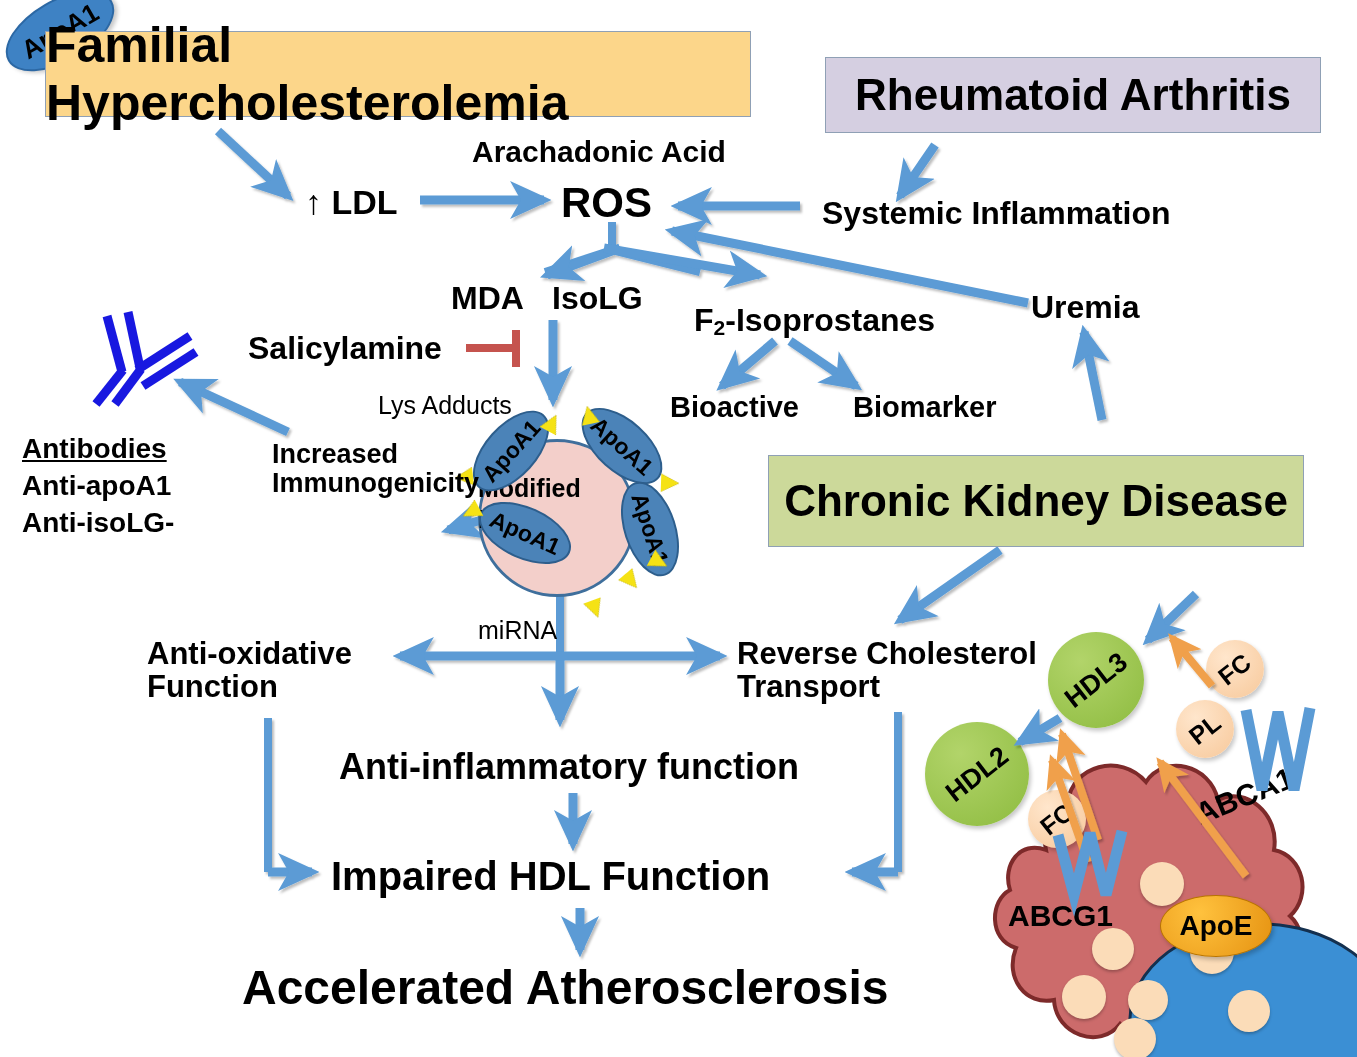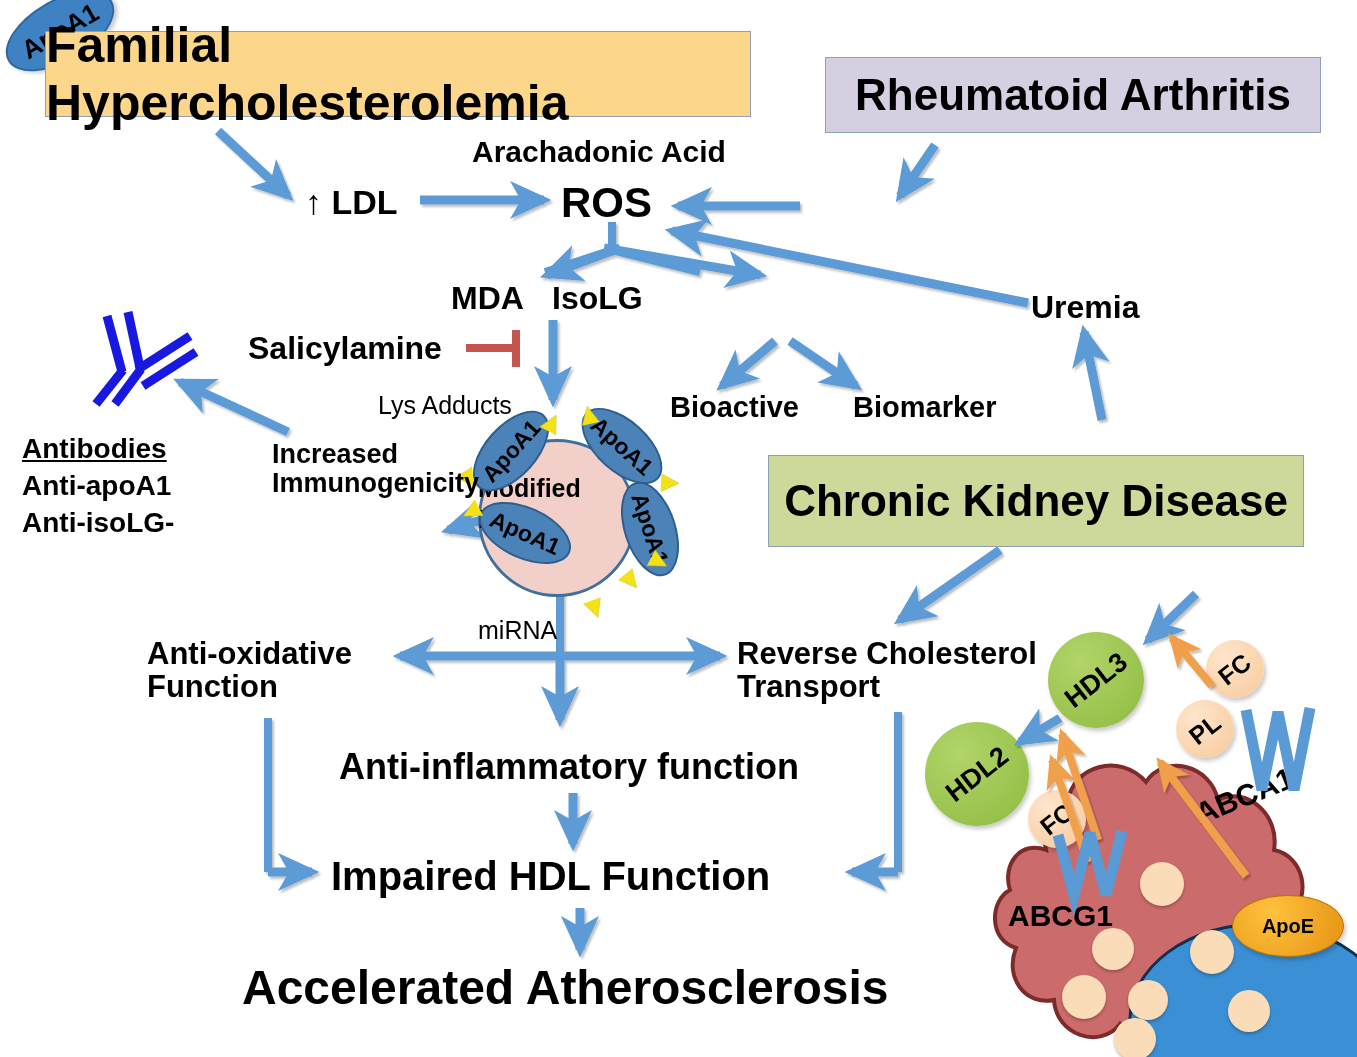--- a/index.html
+++ b/index.html
@@ -67,23 +67,23 @@
   #hdl3{left:1048px;top:632px;width:96px;height:96px;font-size:27px;}
   #hdl3 span{transform:rotate(-38deg);display:block;}
   #hdl2{left:925px;top:722px;width:104px;height:104px;font-size:27px;}
   #hdl2 span{transform:rotate(-38deg);display:block;}
   #fc-a{left:1206px;top:640px;width:58px;height:58px;font-size:25px;}
   #fc-a span{transform:rotate(-38deg);display:block;}
   #pl-a{left:1176px;top:700px;width:58px;height:58px;font-size:25px;}
   #pl-a span{transform:rotate(-38deg);display:block;}
   #fc-b{left:1028px;top:790px;width:58px;height:58px;font-size:25px;}
   #fc-b span{transform:rotate(-38deg);display:block;}
-  #apoe{left:1232px;top:895px;width:110px;height:60px;border-radius:50%;
+  #apoe{left:1160px;top:895px;width:110px;height:60px;border-radius:50%;
         background:radial-gradient(circle at 35% 28%,#ffc23e,#e59110);
-        border:1px solid #b87400;font-size:20px;}
+        border:1px solid #b87400;font-size:28px;}
   #apoA1-free{left:1200px;top:540px;width:116px;height:58px;border-radius:50%;
         background:#3e82c4;border:2px solid #2c68a4;transform:rotate(-30deg);
         display:flex;align-items:center;justify-content:center;
         font-size:26px;font-weight:bold;color:#000;
         box-shadow:2px 3px 4px rgba(0,0,0,.22);}
   #lbl-abca1{left:1193px;top:780px;font-size:30px;transform:rotate(-22deg);}
   #lbl-abcg1{left:1008px;top:900px;font-size:30px;}
 </style>
 </head>
 <body>
@@ -238,22 +238,24 @@
   <div class="box" id="ra-box">
     <span>Rheumatoid Arthritis</span>
   </div>
   <div class="box" id="ckd-box">
     <span>Chronic Kidney Disease</span>
   </div>
 
   <div class="lbl" id="lbl-ldl">↑ LDL</div>
   <div class="lbl" id="lbl-arach">Arachadonic Acid</div>
   <div class="lbl" id="lbl-ros">ROS</div>
+  <div class="lbl" id="lbl-sysinf">Systemic Inflammation</div>
   <div class="lbl" id="lbl-mda">MDA</div>
   <div class="lbl" id="lbl-isolg">IsoLG</div>
+  <div class="lbl" id="lbl-f2"><span>F</span><sub>2</sub><span>-Isoprostanes</span></div>
   <div class="lbl" id="lbl-uremia">Uremia</div>
   <div class="lbl" id="lbl-salicyl">Salicylamine</div>
   <div class="lbl" id="lbl-lysadd">Lys Adducts</div>
   <div class="lbl" id="lbl-bioactive">Bioactive</div>
   <div class="lbl" id="lbl-biomarker">Biomarker</div>
   <div class="lbl multi" id="lbl-incimm">Increased Immunogenicity</div>
   <div class="lbl" id="lbl-mirna">miRNA</div>
   <div class="lbl multi" id="lbl-antiox">Anti-oxidative Function</div>
   <div class="lbl multi" id="lbl-rct">Reverse Cholesterol Transport</div>
   <div class="lbl" id="lbl-antiinf">Anti-inflammatory function</div>

